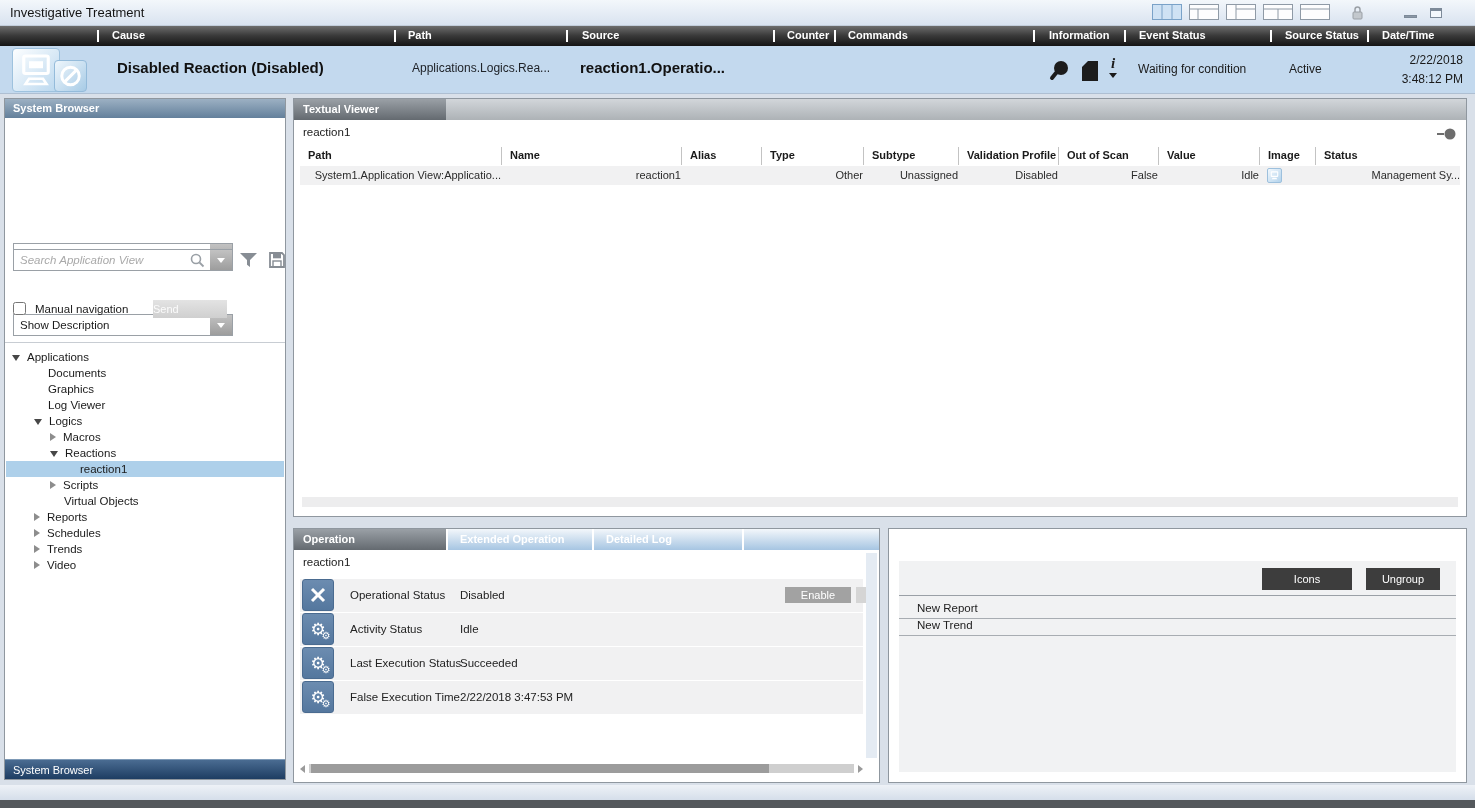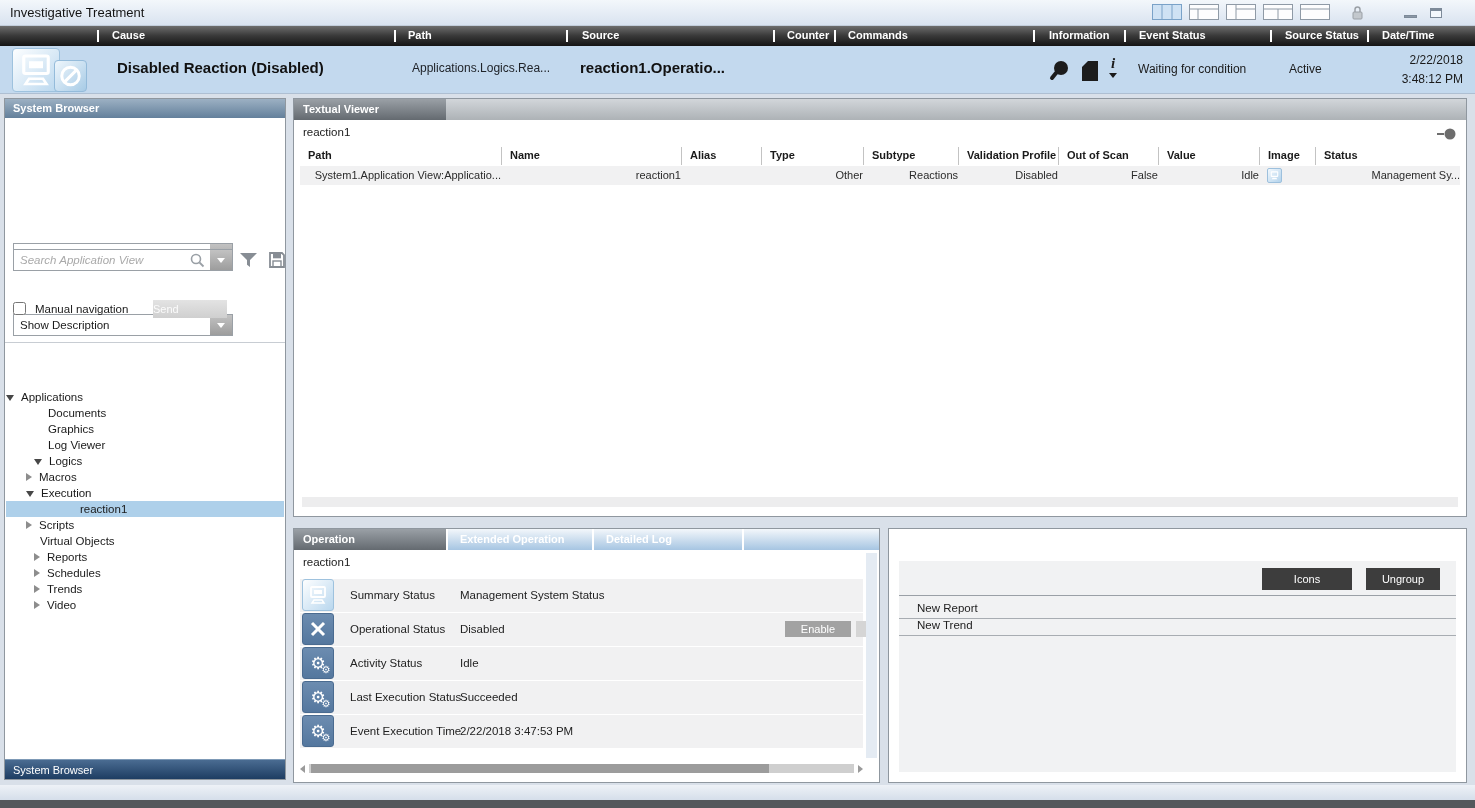--- a/index.html
+++ b/index.html
@@ -65,21 +65,21 @@
   .chk-row .lbl { position:absolute; left:22px; top:1px; white-space:nowrap; }
   .send-btn { position:absolute; left:148px; top:201px; width:74px; height:18px;
     background:linear-gradient(#e3e3e3,#cfcfcf); color:#fbfbfb; font-size:11px; text-align:left; padding-top:3px; }
   .sb-divider { position:absolute; left:0; right:0; top:243px; border-top:1px solid #c8cdd3; }
   .tree { position:absolute; left:1px; right:1px; top:250px; font-size:11.5px; }
   .tree-row { height:16px; line-height:16px; white-space:nowrap; }
   .tree-row.sel { background:#aed0ea; }
   .tg { display:inline-block; width:14px; }
   .tri-down { display:inline-block; width:0; height:0; border-left:4px solid transparent; border-right:4px solid transparent; border-top:6px solid #474747; margin-right:7px; }
   .tri-right { display:inline-block; width:0; height:0; border-top:4px solid transparent; border-bottom:4px solid transparent; border-left:6px solid #8d8d8d; margin-right:7px; }
-  .d0 { padding-left:0;margin-top:40px; } .d1 { padding-left:28px; } .d2 { padding-left:20px; } .d3 { padding-left:60px; }
+  .d0 { padding-left:6px; } .d1 { padding-left:28px; } .d2 { padding-left:44px; } .d3 { padding-left:60px; }
   .sb-bottom { position:absolute; left:0; right:0; bottom:0; height:20px;
     background:linear-gradient(#4a6c92,#1e3d62); border-top:1px solid #7d99b6;
     color:#fff; font-size:11px; padding:4px 0 0 8px; }
 
   
   .tabstrip-gray { height:21px; background:linear-gradient(#d2d6da,#adb2b6); position:relative; }
   .tabstrip-blue { height:21px; background:linear-gradient(#f3f7fb,#a6c5e2); position:relative; }
   .tab-active { position:absolute; left:0; top:0; width:152px; height:21px;
     background:linear-gradient(#9aa0a6,#646a70); color:#fff; font-size:11px; font-weight:bold; padding:4px 0 0 9px; }
   .tab-inactive { position:absolute; top:0; height:33px; color:#fff; font-size:11px; font-weight:bold; padding:4px 0 0 12px; border-left:2px solid #fff; }
@@ -290,21 +290,21 @@
   <div class="send-btn">Send</div>
   <div class="sb-divider"></div>
 
   <div class="tree">
     <div class="tree-row d0"><span class="tri-down"></span><span>Applications</span></div>
     <div class="tree-row d1"><span class="tg"></span><span>Documents</span></div>
     <div class="tree-row d1"><span class="tg"></span><span>Graphics</span></div>
     <div class="tree-row d1"><span class="tg"></span><span>Log Viewer</span></div>
     <div class="tree-row d1"><span class="tri-down"></span><span>Logics</span></div>
     <div class="tree-row d2"><span class="tri-right"></span><span>Macros</span></div>
-    <div class="tree-row d2"><span class="tri-down"></span><span>Execution</span></div>
+    <div class="tree-row d2"><span class="tri-down"></span><span>Reactions</span></div>
     <div class="tree-row d3 sel"><span class="tg"></span><span>reaction1</span></div>
     <div class="tree-row d2"><span class="tri-right"></span><span>Scripts</span></div>
     <div class="tree-row d2"><span class="tg"></span><span>Virtual Objects</span></div>
     <div class="tree-row d1"><span class="tri-right"></span><span>Reports</span></div>
     <div class="tree-row d1"><span class="tri-right"></span><span>Schedules</span></div>
     <div class="tree-row d1"><span class="tri-right"></span><span>Trends</span></div>
     <div class="tree-row d1"><span class="tri-right"></span><span>Video</span></div>
   </div>
 
   <div class="sb-bottom">System Browser</div>
@@ -332,21 +332,21 @@
       <div class="c w6">Out of Scan</div>
       <div class="c w7">Value</div>
       <div class="c w8">Image</div>
       <div class="c w9">Status</div>
     </div>
     <div class="tv-drow">
       <div class="c w0">System1.Application View:Applicatio...</div>
       <div class="c w1">reaction1</div>
       <div class="c w2"></div>
       <div class="c w3">Other</div>
-      <div class="c w4">Reactions</div>
+      <div class="c w4">Unassigned</div>
       <div class="c w5">Disabled</div>
       <div class="c w6">False</div>
       <div class="c w7">Idle</div>
       <div class="c w8">
         <div class="img-tile">
           <svg width="11" height="11" viewBox="0 0 24 24">
               <rect x="5" y="4" width="14" height="10" rx="1" fill="none" stroke="#fff" stroke-width="2.4"></rect>
               <path d="M8 17 h8 l2 3 H6 z" fill="#fff"></path>
             </svg>
         </div>
@@ -361,31 +361,20 @@
   <div class="tabstrip-blue">
     <div class="tab-active">Operation</div>
     <div class="tab-inactive" style="left:152px; width:146px;">Extended Operation</div>
     <div class="tab-inactive" style="left:298px; width:150px;">Detailed Log</div>
     <div class="tab-inactive" style="left:448px; width:20px;"></div>
   </div>
   <span class="op-object">reaction1</span>
 
   <div class="op-rows">
     <div class="op-row">
-      <div class="op-tile tile-light">
-        <svg width="26" height="24" viewBox="0 0 24 24">
-            <rect x="5" y="4" width="14" height="10" rx="1" fill="none" stroke="#fff" stroke-width="1.8"></rect>
-            <rect x="8" y="7" width="8" height="4" fill="#fff"></rect>
-            <path d="M8 17 h8 l2 3 H6 z" fill="none" stroke="#fff" stroke-width="1.5"></path>
-          </svg>
-      </div>
-      <span class="op-label">Summary Status</span>
-      <span class="op-value">Management System Status</span>
-    </div>
-    <div class="op-row">
       <div class="op-tile tile-blue">
         <svg width="18" height="18" viewBox="0 0 18 18">
             <line x1="3" y1="3" x2="15" y2="15" stroke="#fff" stroke-width="3"></line>
             <line x1="15" y1="3" x2="3" y2="15" stroke="#fff" stroke-width="3"></line>
           </svg>
       </div>
       <span class="op-label">Operational Status</span>
       <span class="op-value">Disabled</span>
       <div class="enable-btn">Enable</div>
       <div class="enable-side"></div>
@@ -404,21 +393,21 @@
           <span class="gear-small">⚙</span>
       </div>
       <span class="op-label">Last Execution Status</span>
       <span class="op-value">Succeeded</span>
     </div>
     <div class="op-row">
       <div class="op-tile tile-blue">
         <span class="gear-big">⚙</span>
           <span class="gear-small">⚙</span>
       </div>
-      <span class="op-label">Event Execution Time</span>
+      <span class="op-label">False Execution Time</span>
       <span class="op-value">2/22/2018 3:47:53 PM</span>
     </div>
   </div>
 
   <div class="op-vscroll"></div>
   <div class="op-hscroll">
     <div class="scr-arrow-l"></div>
     <div class="scr-track">
         <div class="scr-thumb"></div>
       </div>

